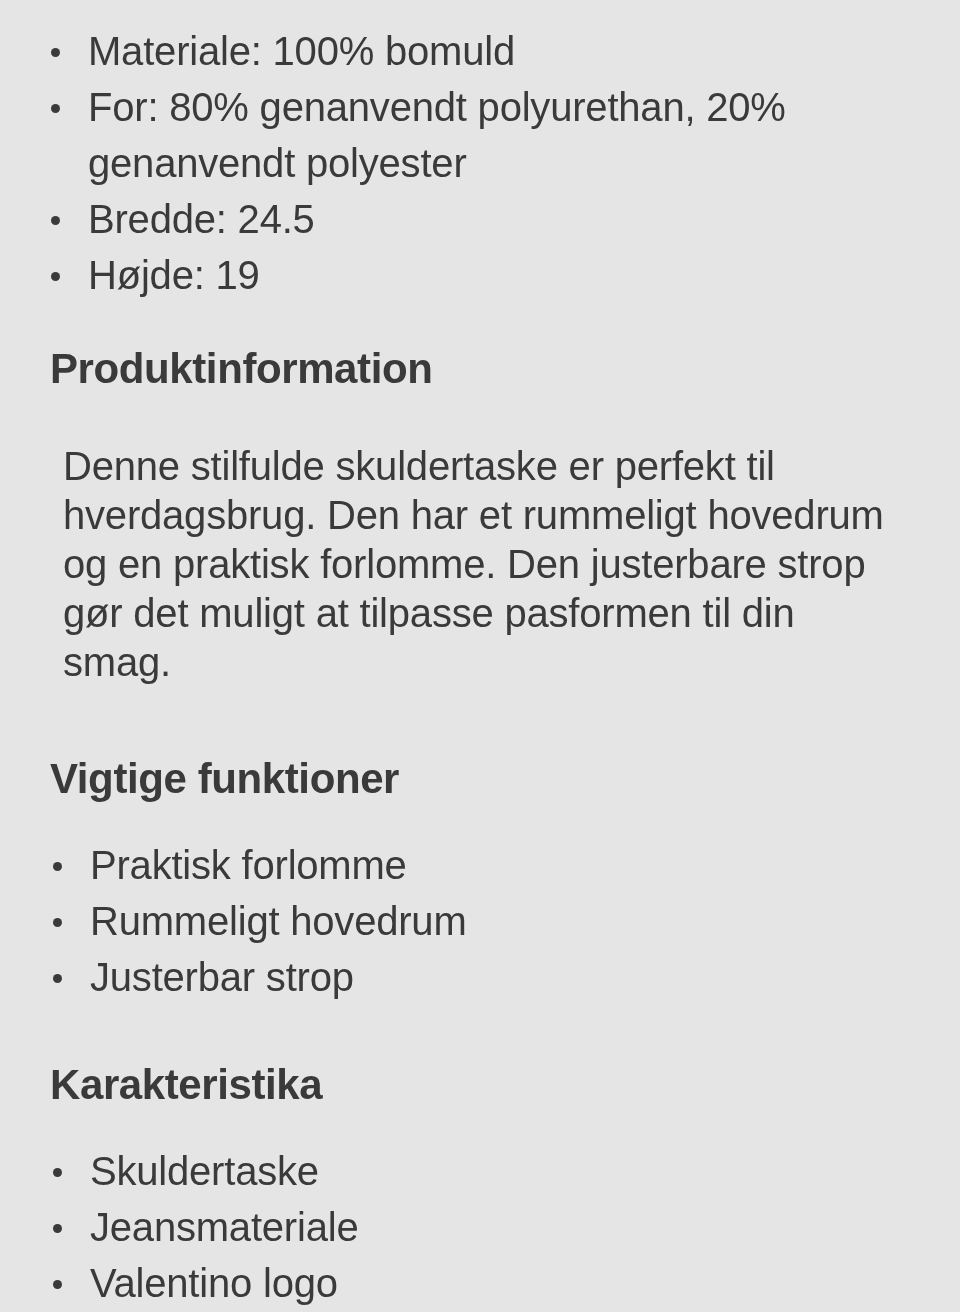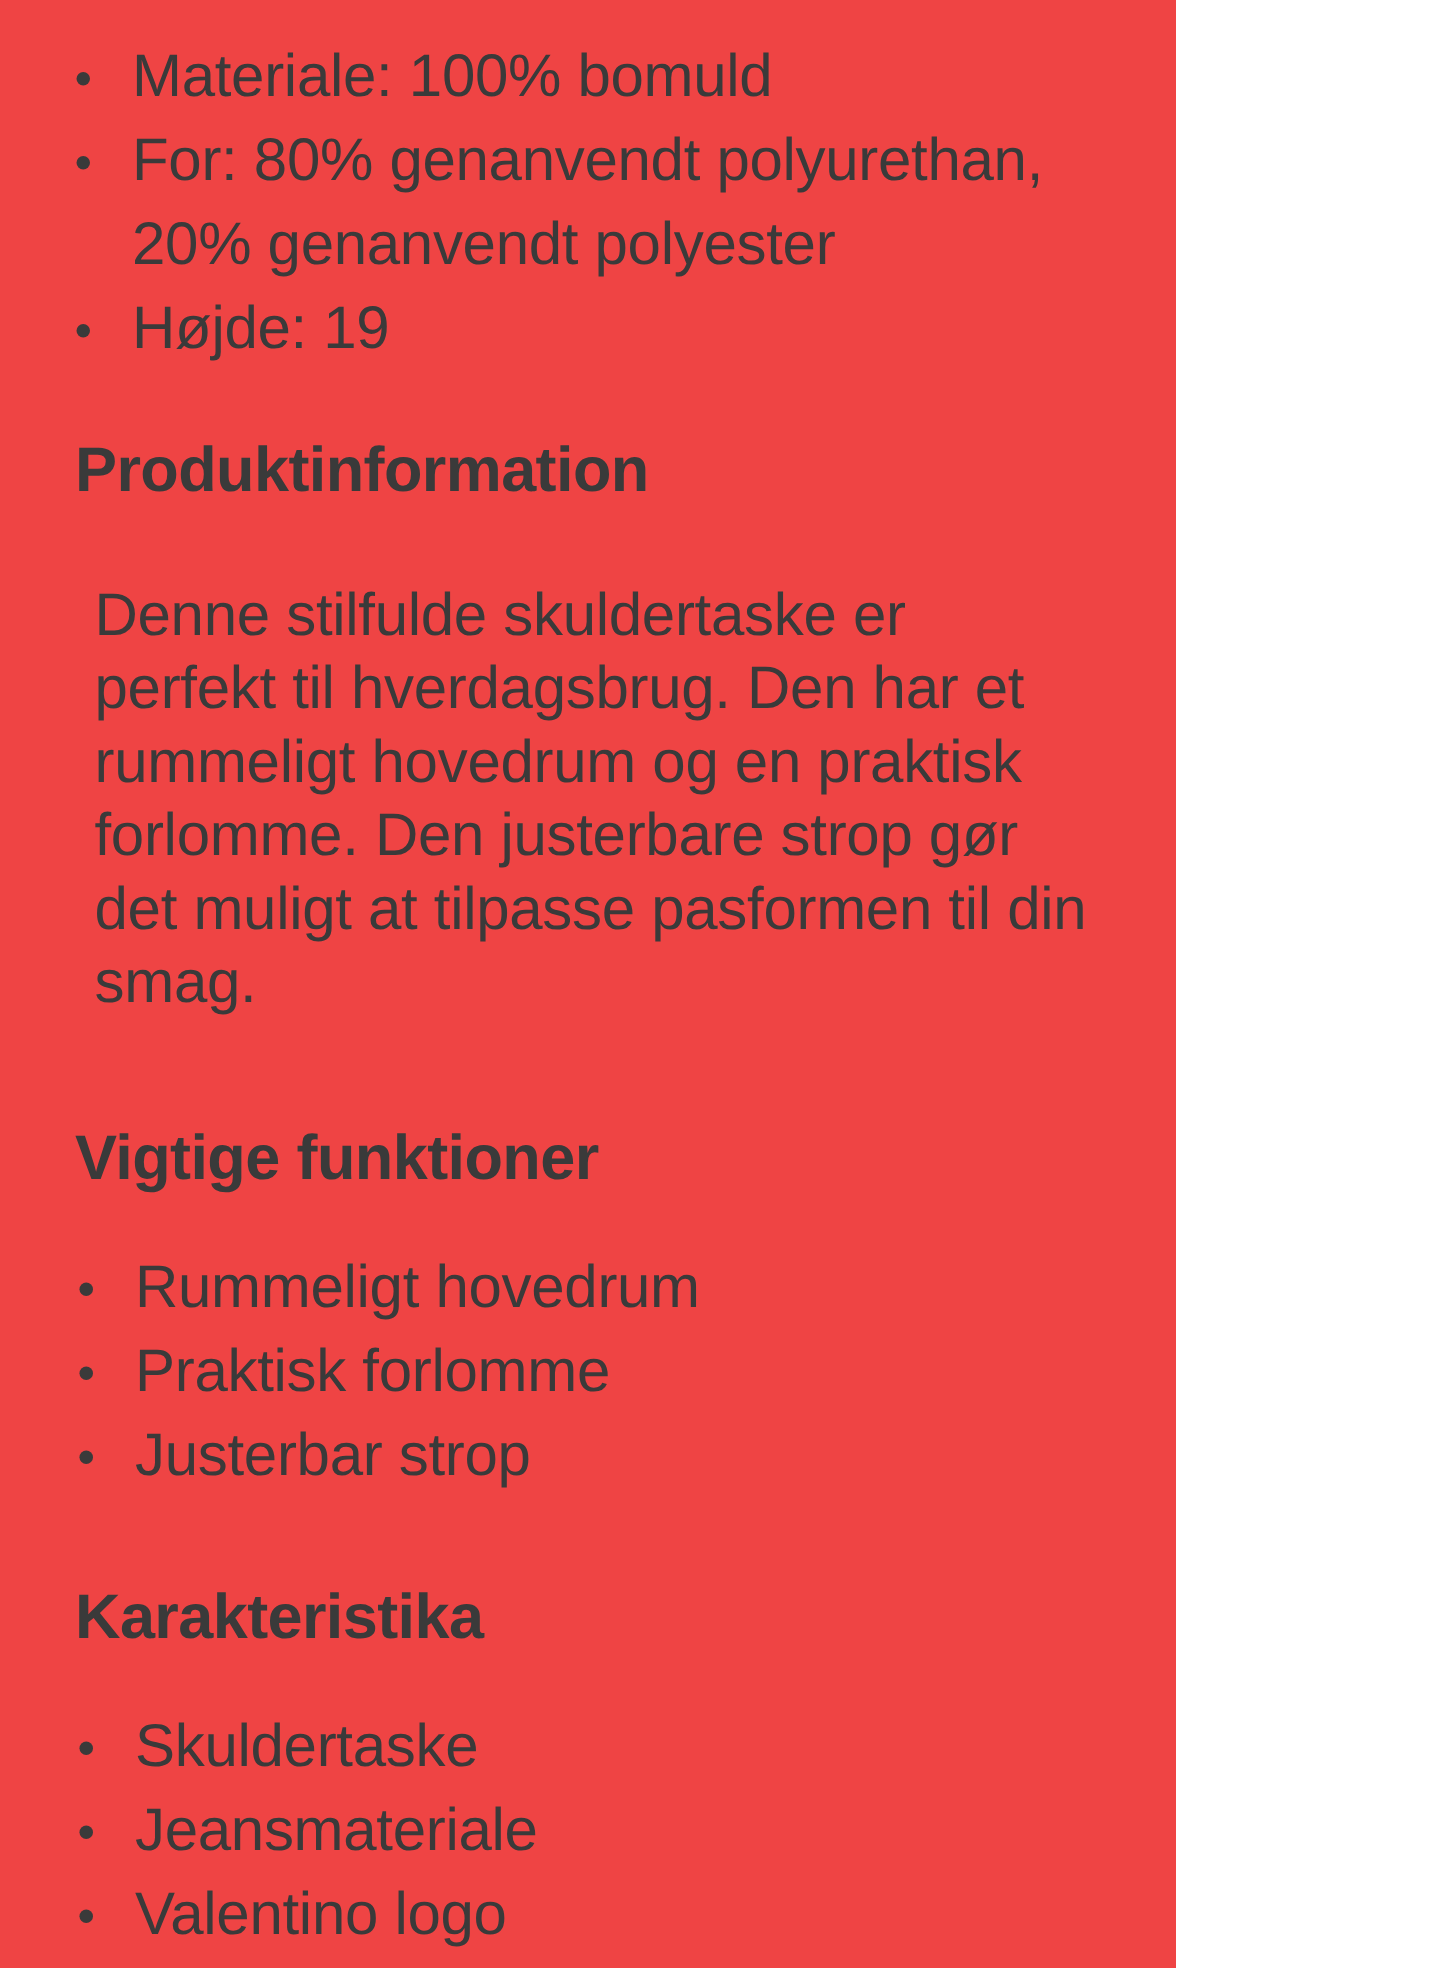--- a/index.html
+++ b/index.html
@@ -10,23 +10,23 @@
     width: 960px;
     height: 1312px;
     background: #ffffff;
     font-family: "Liberation Sans", sans-serif;
     -webkit-font-smoothing: antialiased;
     overflow: hidden;
   }
 
   .page {
     position: relative;
-    width: 784px;
+    width: 960px;
     height: 1312px;
-    background: #ef4444;
+    background: #e5e5e5;
     box-sizing: border-box;
     padding: 0 40px 0 50px;
   }
 
   
   .spec-list,
   .feature-list {
     list-style: none;
     margin: 0;
     padding: 0;
@@ -116,37 +116,40 @@
 <div class="page">
 
   <ul class="spec-list top-specs">
     <li>
       <span>Materiale: 100% bomuld</span>
     </li>
     <li>
       <span>For: 80% genanvendt polyurethan, 20% genanvendt polyester</span>
     </li>
     <li>
+      <span>Bredde: 24.5</span>
+    </li>
+    <li>
       <span>Højde: 19</span>
     </li>
   </ul>
 
   <section class="block-productinfo">
     <h2 class="section-heading">Produktinformation</h2>
     <p class="section-body">Denne stilfulde skuldertaske er perfekt til hverdagsbrug. Den har et rummeligt hovedrum og en praktisk forlomme. Den justerbare strop gør det muligt at tilpasse pasformen til din smag.</p>
   </section>
 
   <section class="block-features">
     <h2 class="section-heading">Vigtige funktioner</h2>
     <ul class="feature-list">
       <li>
-        <span>Rummeligt hovedrum</span>
+        <span>Praktisk forlomme</span>
       </li>
       <li>
-        <span>Praktisk forlomme</span>
+        <span>Rummeligt hovedrum</span>
       </li>
       <li>
         <span>Justerbar strop</span>
       </li>
     </ul>
   </section>
 
   <section class="block-characteristics">
     <h2 class="section-heading">Karakteristika</h2>
     <ul class="feature-list">

